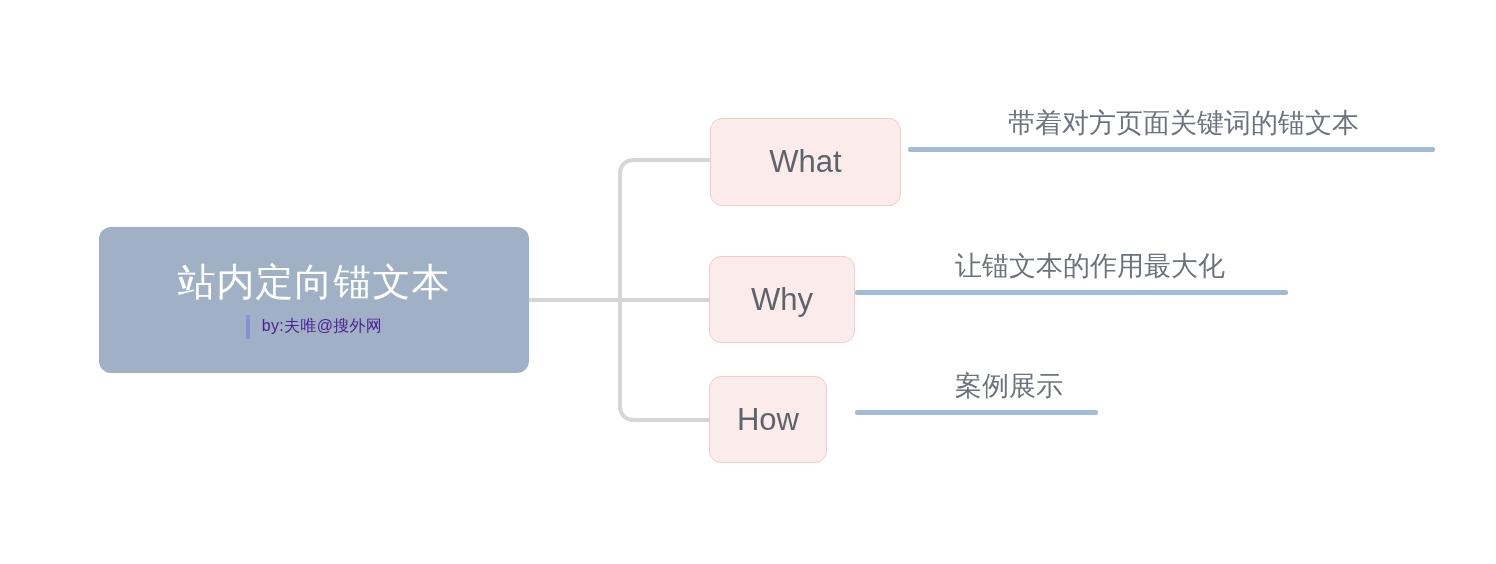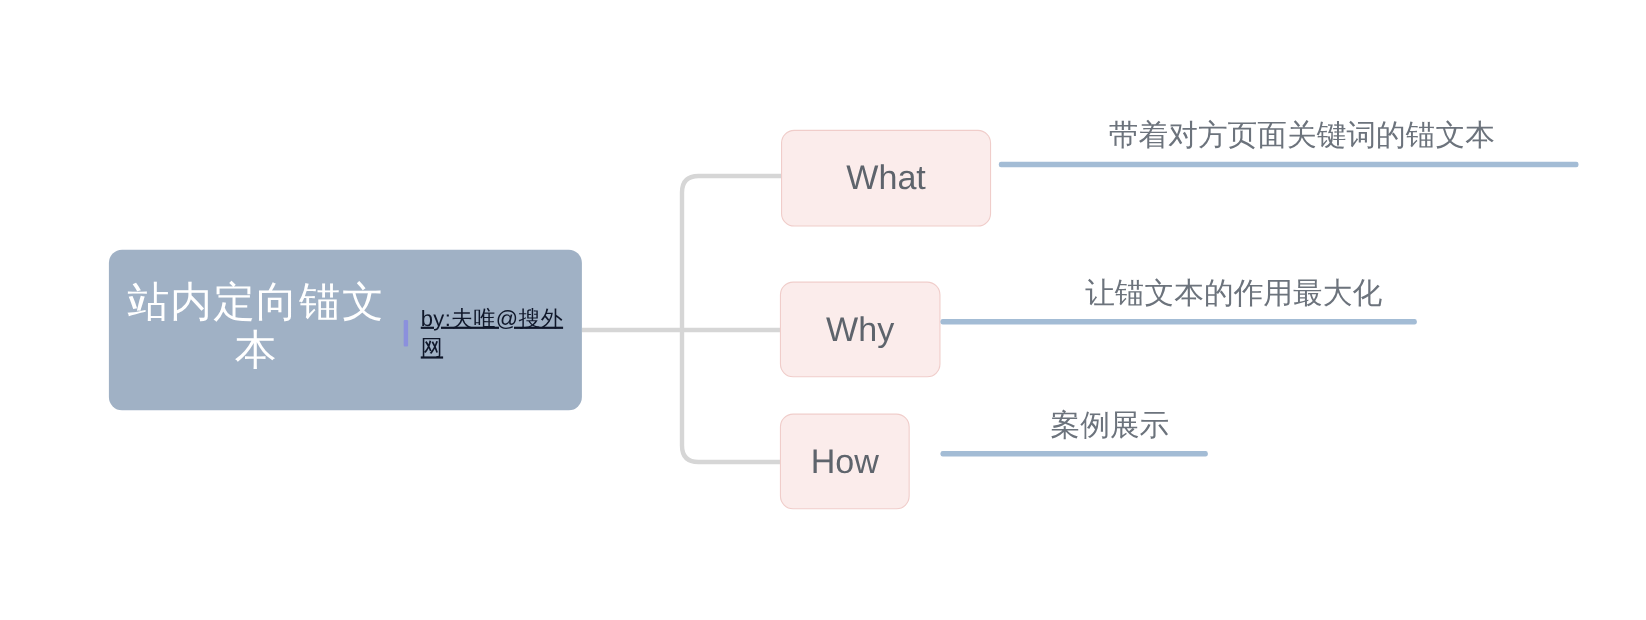--- a/index.html
+++ b/index.html
@@ -35,21 +35,21 @@
   .root-node {
     position: absolute;
     left: 99px;
     top: 227px;
     width: 430px;
     height: 146px;
     background: #a0b1c5;
     border-radius: 12px;
     box-sizing: border-box;
     display: flex;
-    flex-direction: row;
+    flex-direction: column;
     align-items: center;
     justify-content: center;
   }
   .root-title {
     color: #ffffff;
     font-size: 38px;
     line-height: 1.15;
     letter-spacing: 1px;
     font-weight: 400;
     text-align: center;
@@ -61,24 +61,23 @@
     margin-top: 6px;
   }
   .root-sub-bar {
     width: 4px;
     height: 24px;
     background: #8b90dd;
     margin-right: 12px;
     border-radius: 1px;
   }
   .root-sub {
-    color: #0f172a;
-    font-size: 20px;
+    color: #4c1d95;
+    font-size: 16px;
     letter-spacing: 0.3px;
-    text-decoration: underline;
   }
 
   
   .branch-node {
     position: absolute;
     background: #fbeceb;
     border: 1.5px solid #f0cdca;
     border-radius: 12px;
     box-sizing: border-box;
     display: flex;
@@ -108,21 +107,21 @@
     height: 5px;
     background: #a3bcd5;
     border-radius: 2px;
     margin-top: 6px;
   }
 
   .leaf-1 { left: 868px; top: 105px; padding-left: 40px; }
   .leaf-1 .leaf-text { padding-left: 100px; }
   .leaf-1 .leaf-rule { width: 527px; }
 
-  .leaf-2 { left: 855px; top: 248px; text-align: center; }
+  .leaf-2 { left: 855px; top: 248px; }
   .leaf-2 .leaf-text { padding-left: 100px; }
   .leaf-2 .leaf-rule { width: 433px; }
 
   .leaf-3 { left: 855px; top: 368px; }
   .leaf-3 .leaf-text { padding-left: 100px; }
   .leaf-3 .leaf-rule { width: 243px; }
 </style>
 </head>
 <body>
 

